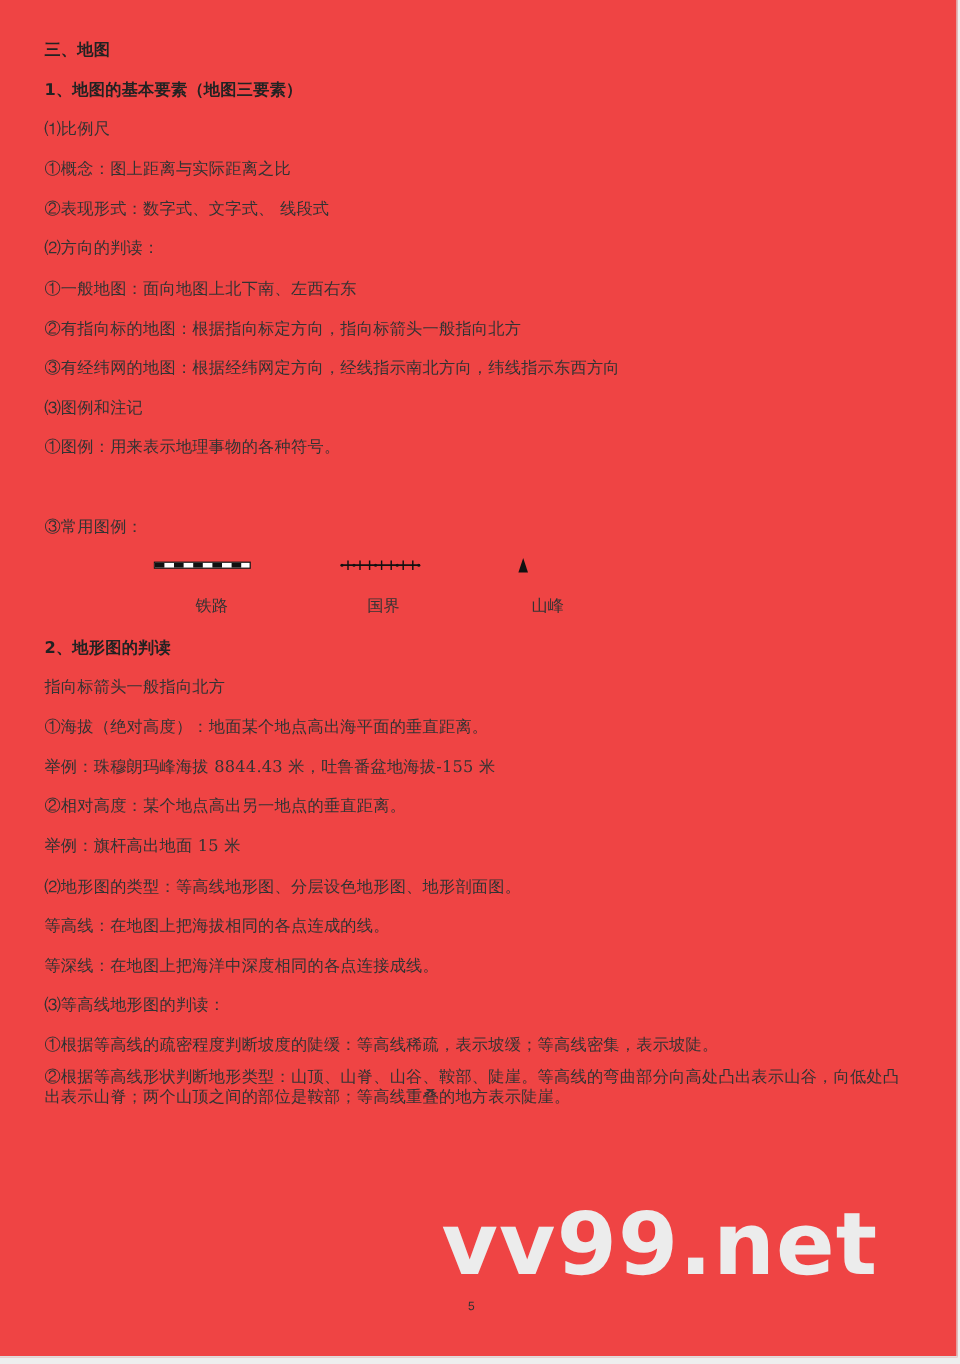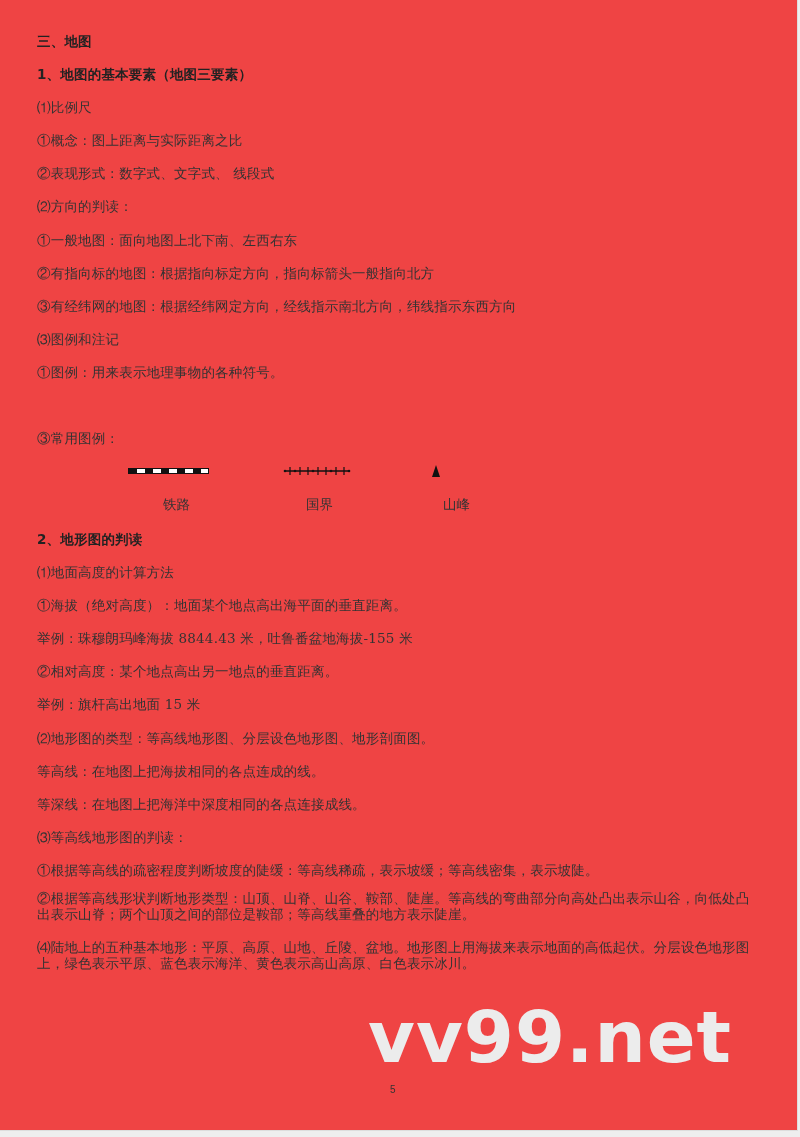--- a/index.html
+++ b/index.html
@@ -68,31 +68,30 @@
   <svg style="position:absolute;left:431px;top:464px;" width="10" height="14">
     <polygon points="5,1 9,13 1,13" fill="#111"></polygon>
   </svg>
 
   <div class="legend-label" style="left:163px;top:496px;">铁路</div>
   <div class="legend-label" style="left:306px;top:496px;">国界</div>
   <div class="legend-label" style="left:443px;top:496px;">山峰</div>
 
   <div class="line bold" style="top:531px;">2、地形图的判读</div>
 
-  <div class="line" style="top:564px;">⑴地面高度的计算方法</div>
+  <div class="line" style="top:564px;">指向标箭头一般指向北方</div>
   <div class="line" style="top:597px;">①海拔（绝对高度）：地面某个地点高出海平面的垂直距离。</div>
   <div class="line" style="top:630px;">举例：珠穆朗玛峰海拔 8844.43 米，吐鲁番盆地海拔-155 米</div>
   <div class="line" style="top:663px;">②相对高度：某个地点高出另一地点的垂直距离。</div>
   <div class="line" style="top:696px;">举例：旗杆高出地面 15 米</div>
 
   <div class="line" style="top:730px;">⑵地形图的类型：等高线地形图、分层设色地形图、地形剖面图。</div>
   <div class="line" style="top:763px;">等高线：在地图上把海拔相同的各点连成的线。</div>
   <div class="line" style="top:796px;">等深线：在地图上把海洋中深度相同的各点连接成线。</div>
 
   <div class="line" style="top:829px;">⑶等高线地形图的判读：</div>
   <div class="line" style="top:862px;">①根据等高线的疏密程度判断坡度的陡缓：等高线稀疏，表示坡缓；等高线密集，表示坡陡。</div>
   <div class="line wrap" style="top:890px;">②根据等高线形状判断地形类型：山顶、山脊、山谷、鞍部、陡崖。等高线的弯曲部分向高处凸出表示山谷，向低处凸出表示山脊；两个山顶之间的部位是鞍部；等高线重叠的地方表示陡崖。</div>
 
-  <div class="line wrap" style="top:939px;">⑷陆地上的五种基本地形：平原、高原、山地、丘陵、盆地。地形图上用海拔来表示地面的高低起伏。分层设色地形图上，绿色表示平原、蓝色表示海洋、黄色表示高山高原、白色表示冰川。</div>
 
   <div class="watermark">vv99.net</div>
   <div class="page-num">5</div>
 </div>
 
 </body></html>

